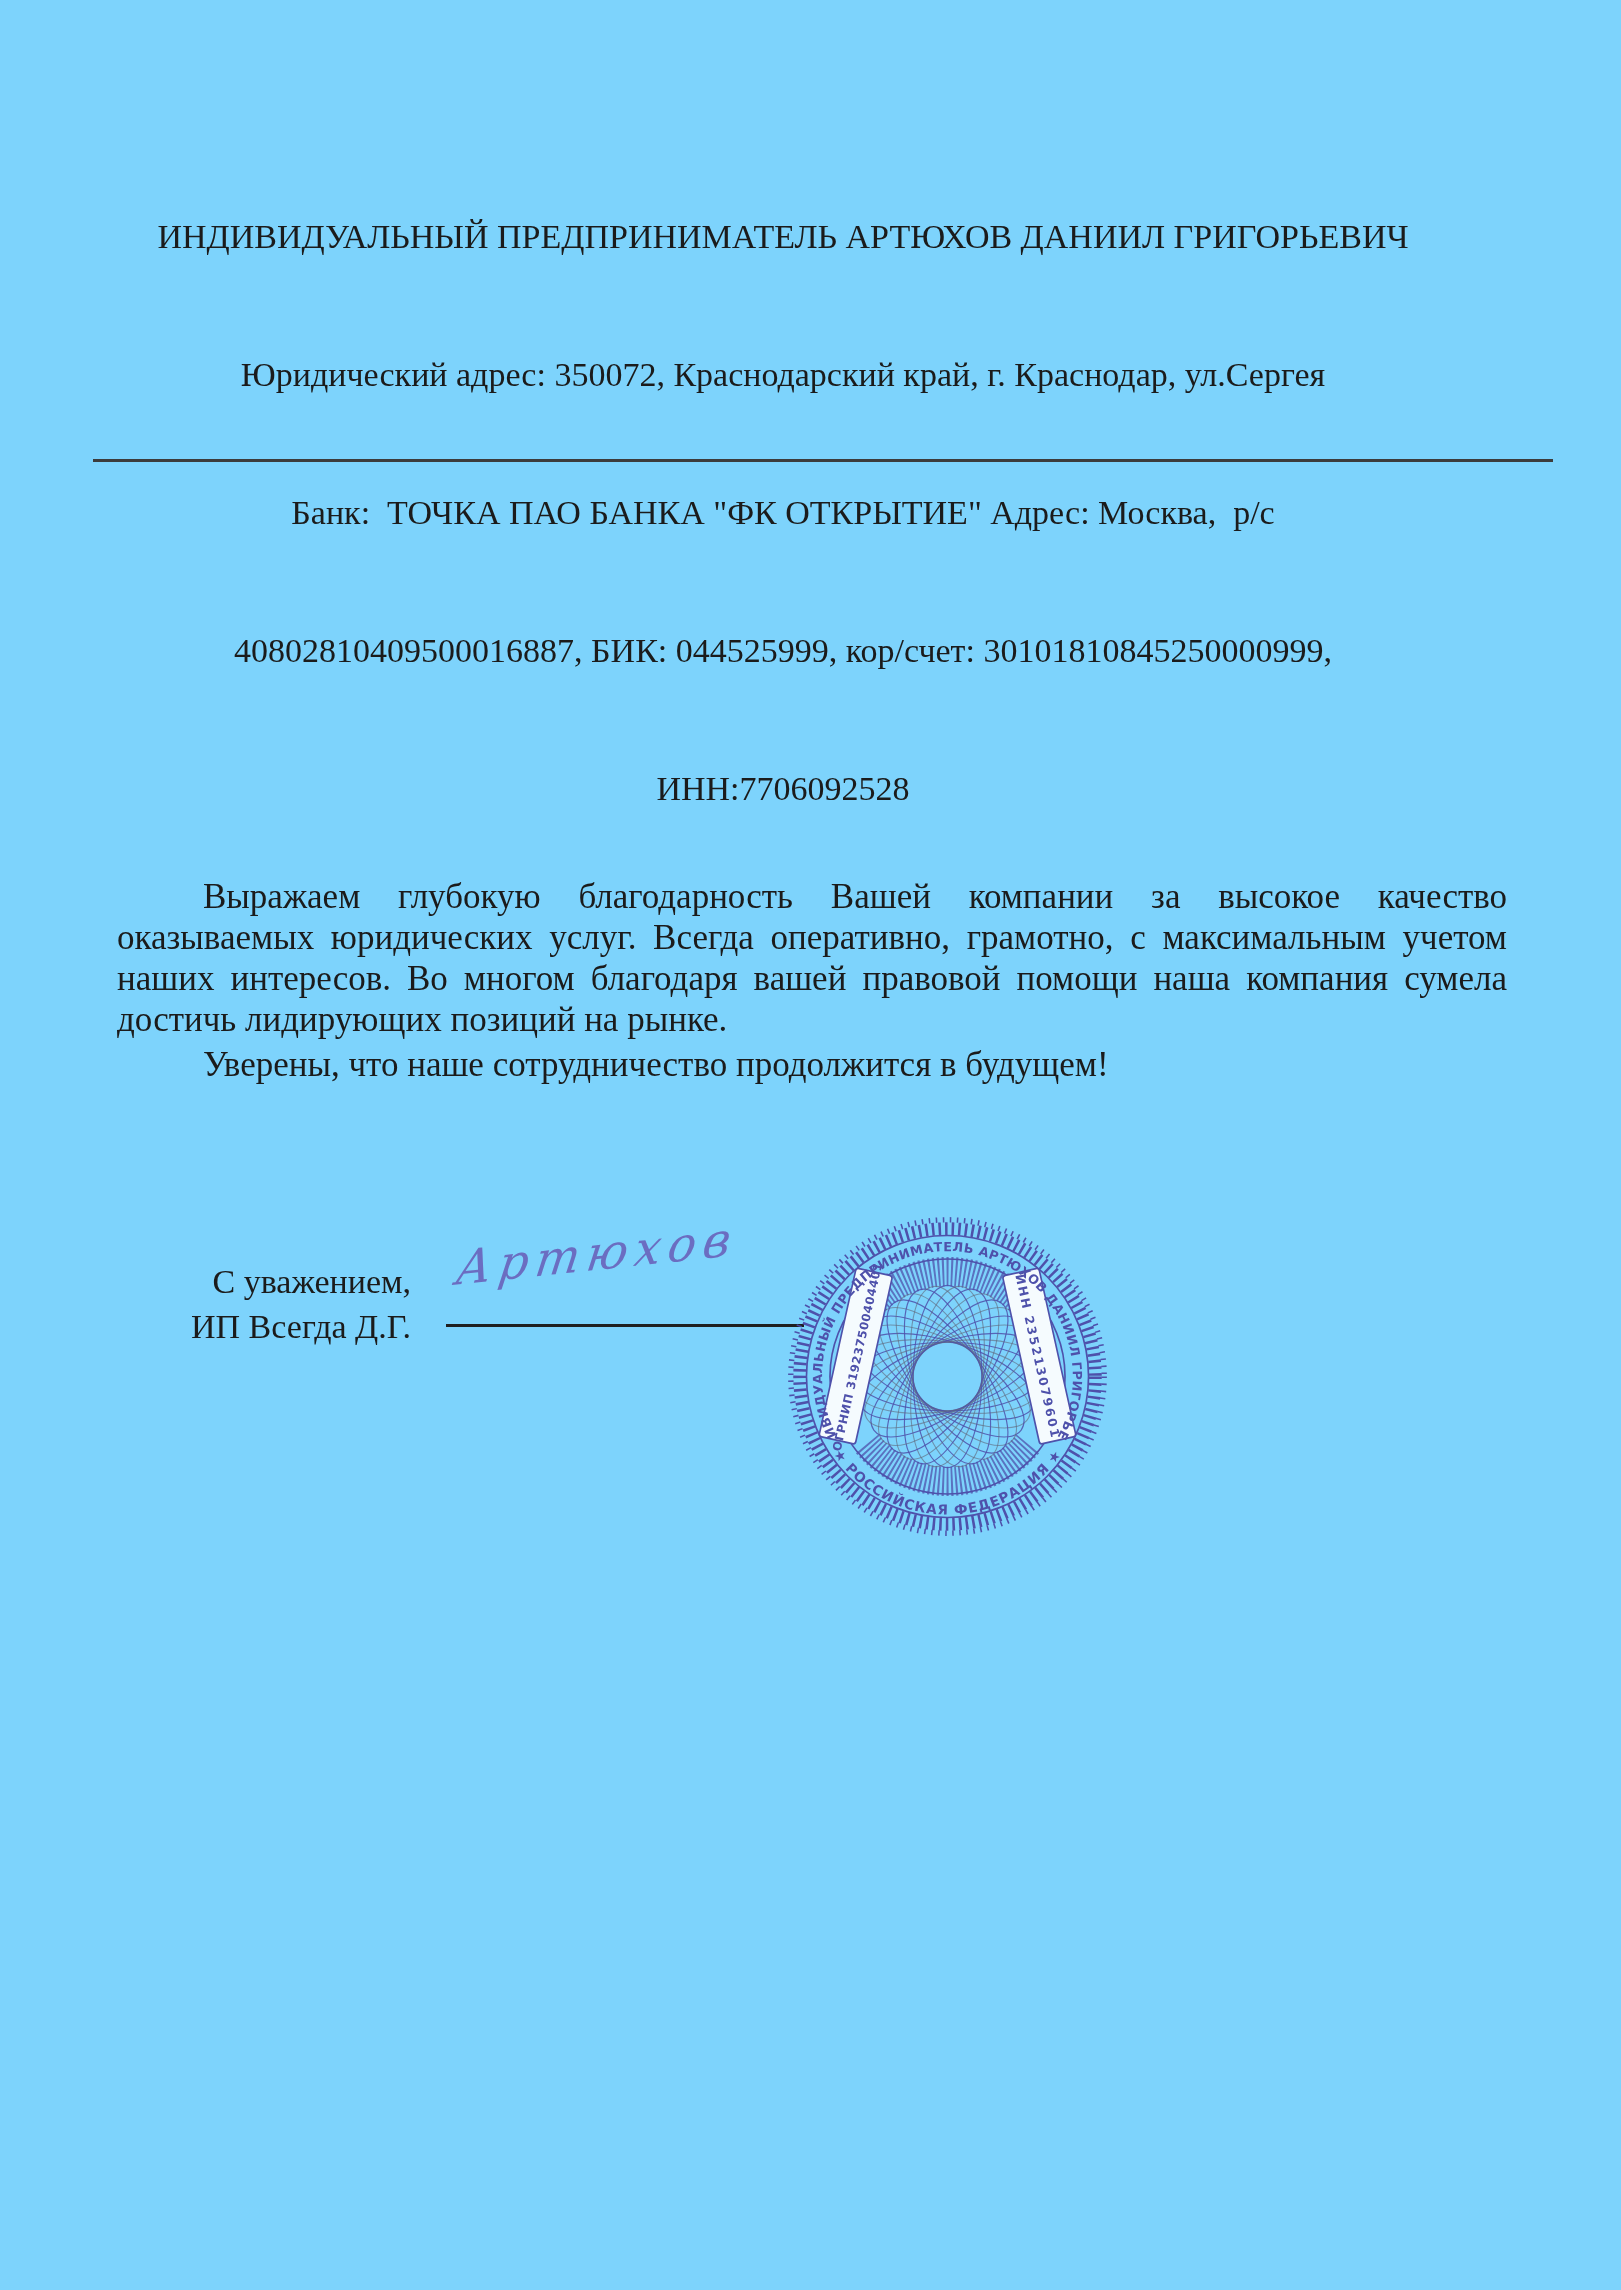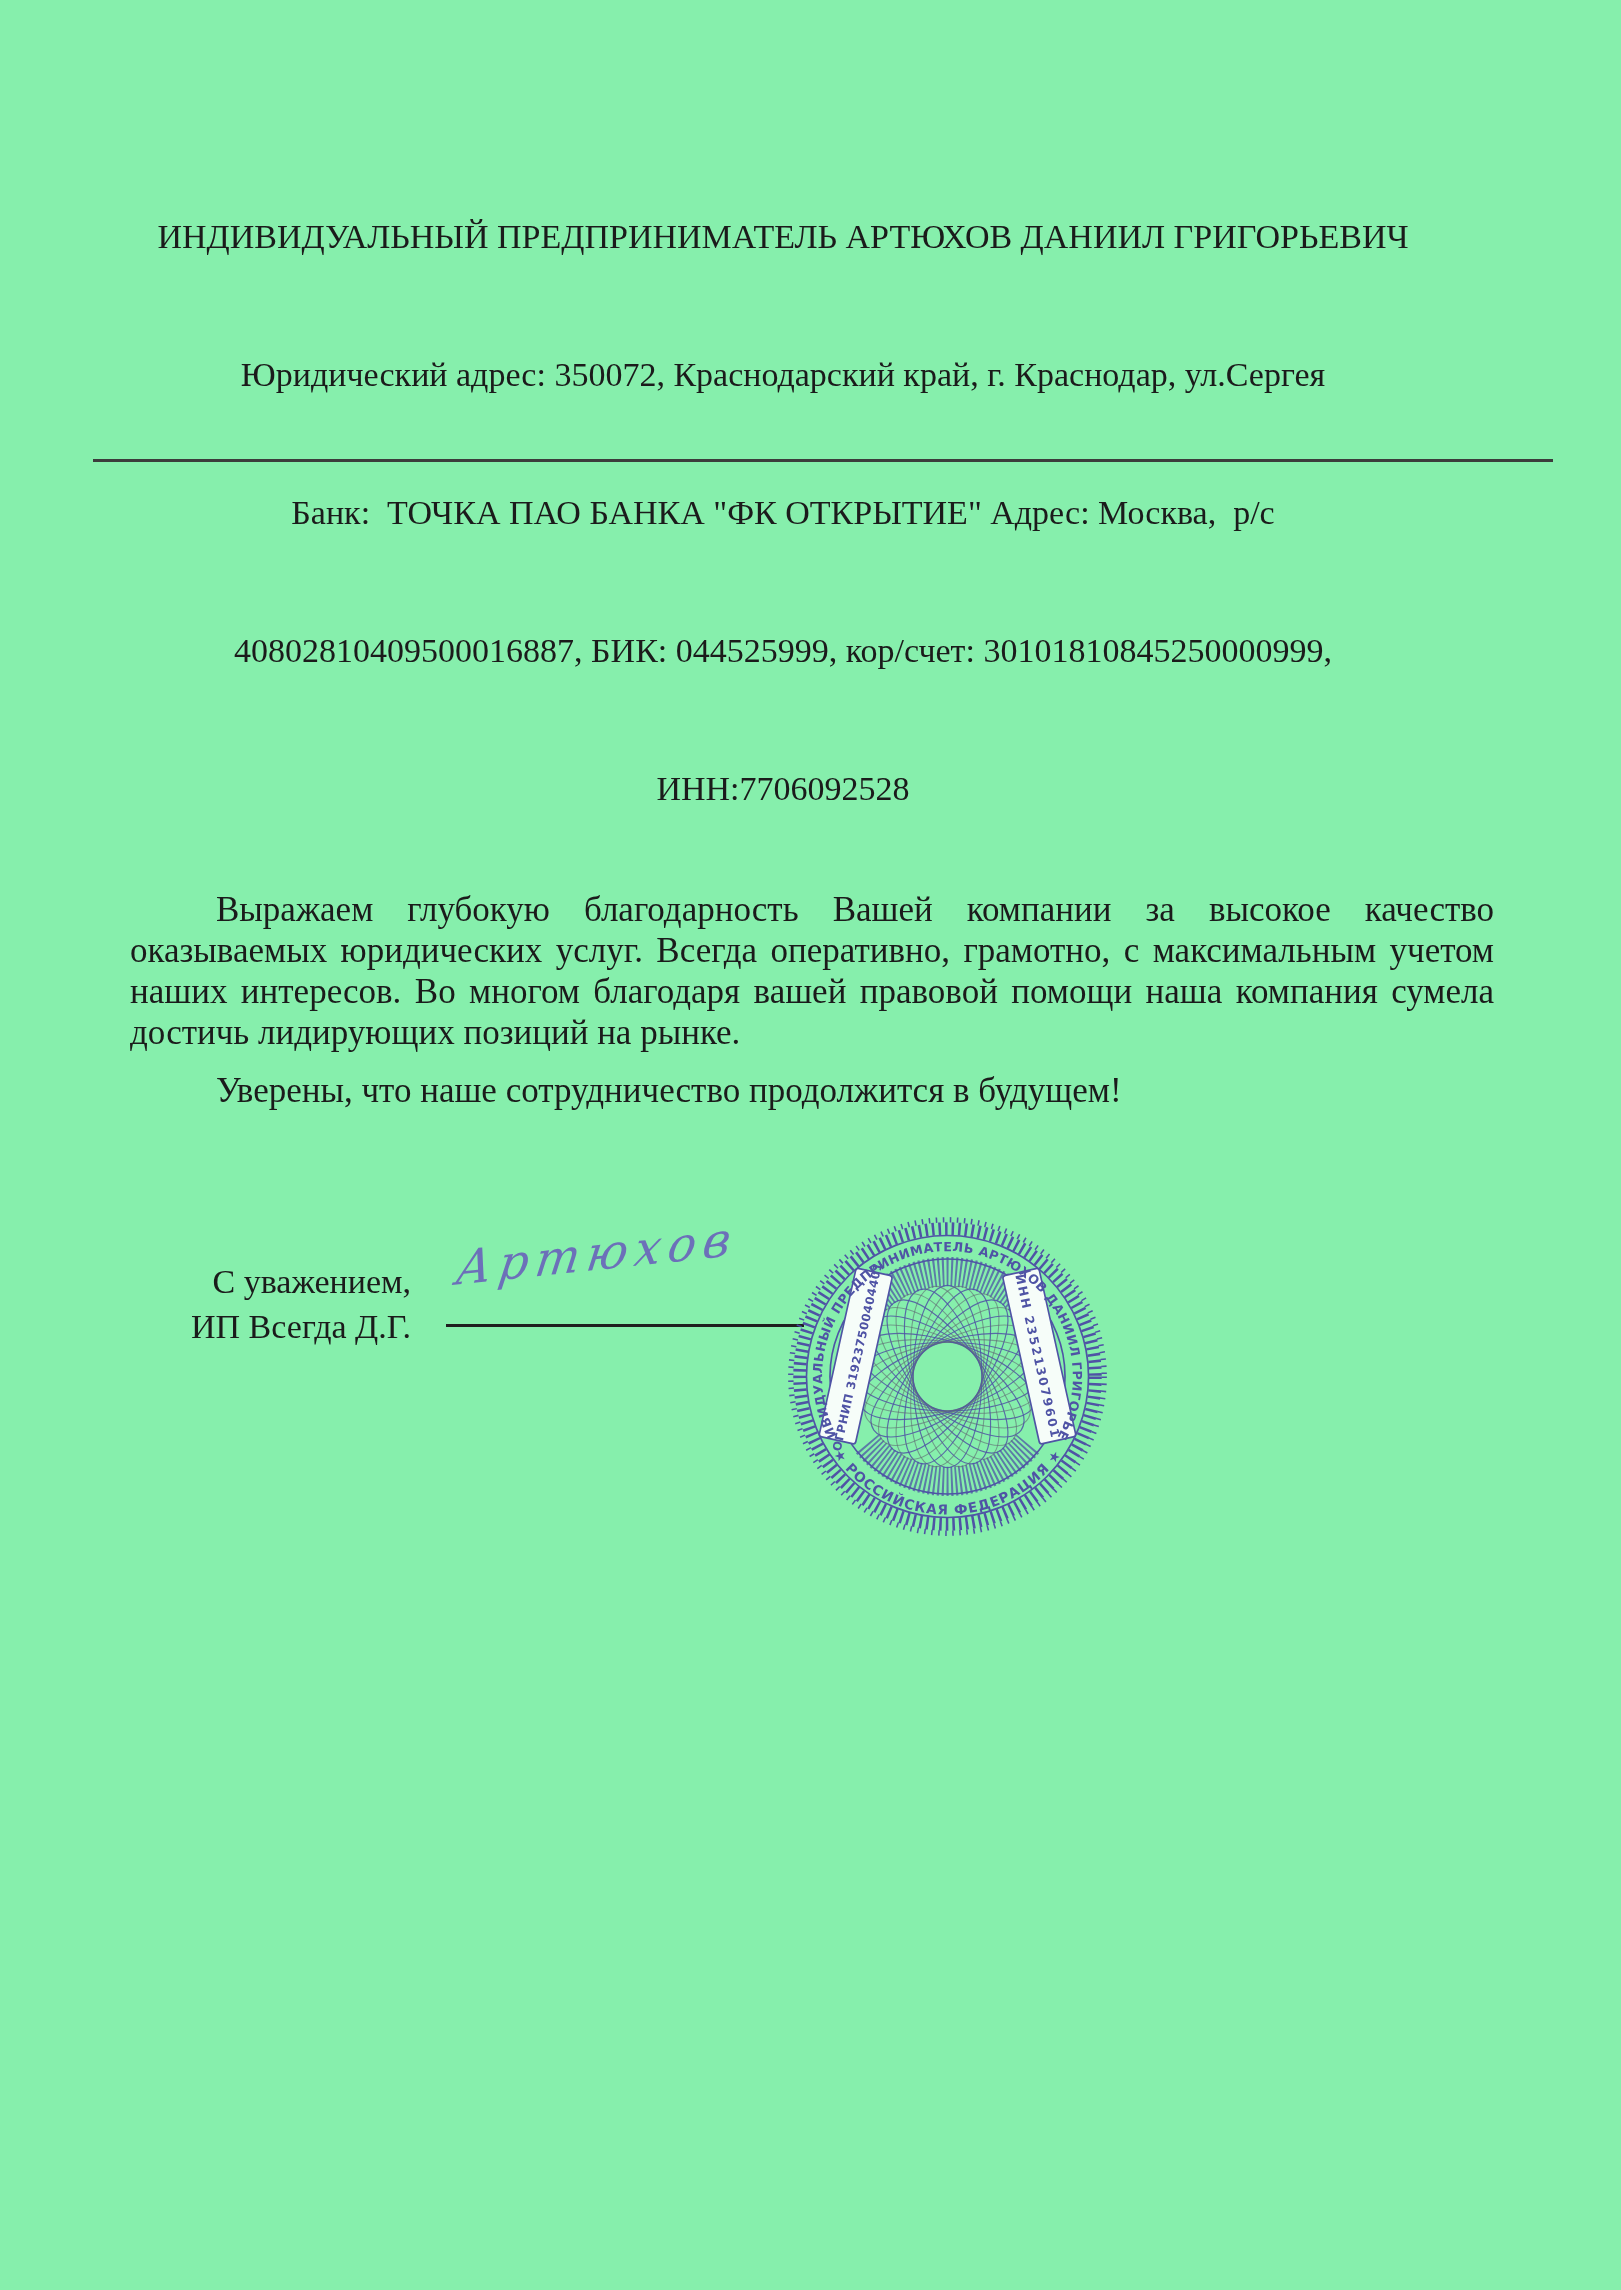--- a/index.html
+++ b/index.html
@@ -1,19 +1,19 @@
 <!DOCTYPE html>
 <html style="--stamp-ink: #4b48a5; --sig-ink: #6a63bb;"><head>
 <meta charset="utf-8">
 <style>
   html,body{margin:0;padding:0;background:#e8e8e8;}
   .page{
     position:relative;
     width:1621px;height:2291px;
-    background:#86efac;
+    background:#7dd3fc;
     margin:0 auto;
     font-family:"Liberation Serif","DejaVu Serif",serif;
     color:#1b1b1b;
     overflow:hidden;
   }
   .letterhead{
     position:absolute;left:47px;right:102px;top:122px;
     text-align:center;font-size:34px;line-height:46px;
     white-space:pre-wrap;
   }
@@ -27,21 +27,21 @@
   }
   .recipient .justified{text-align:justify;text-align-last:justify;}
   .salutation{
     position:absolute;left:113px;top:790px;width:1398px;
     text-align:center;font-size:34px;
   }
   .body-text{
     position:absolute;left:113px;top:872px;width:1398px;
     font-size:35px;line-height:41px;text-align:justify;
   }
-  .body-text p{margin:17px;text-indent:86px;}
+  .body-text p{margin:4px;text-indent:86px;}
   .closing{
     position:absolute;left:191px;top:1259px;
     font-size:34px;line-height:45px;text-align:right;
   }
   .sig-line{
     position:absolute;left:446px;top:1324px;width:358px;height:2.9px;
     background:#1f1f1f;
   }
   .autograph{
     position:absolute;left:453px;top:1241px;

